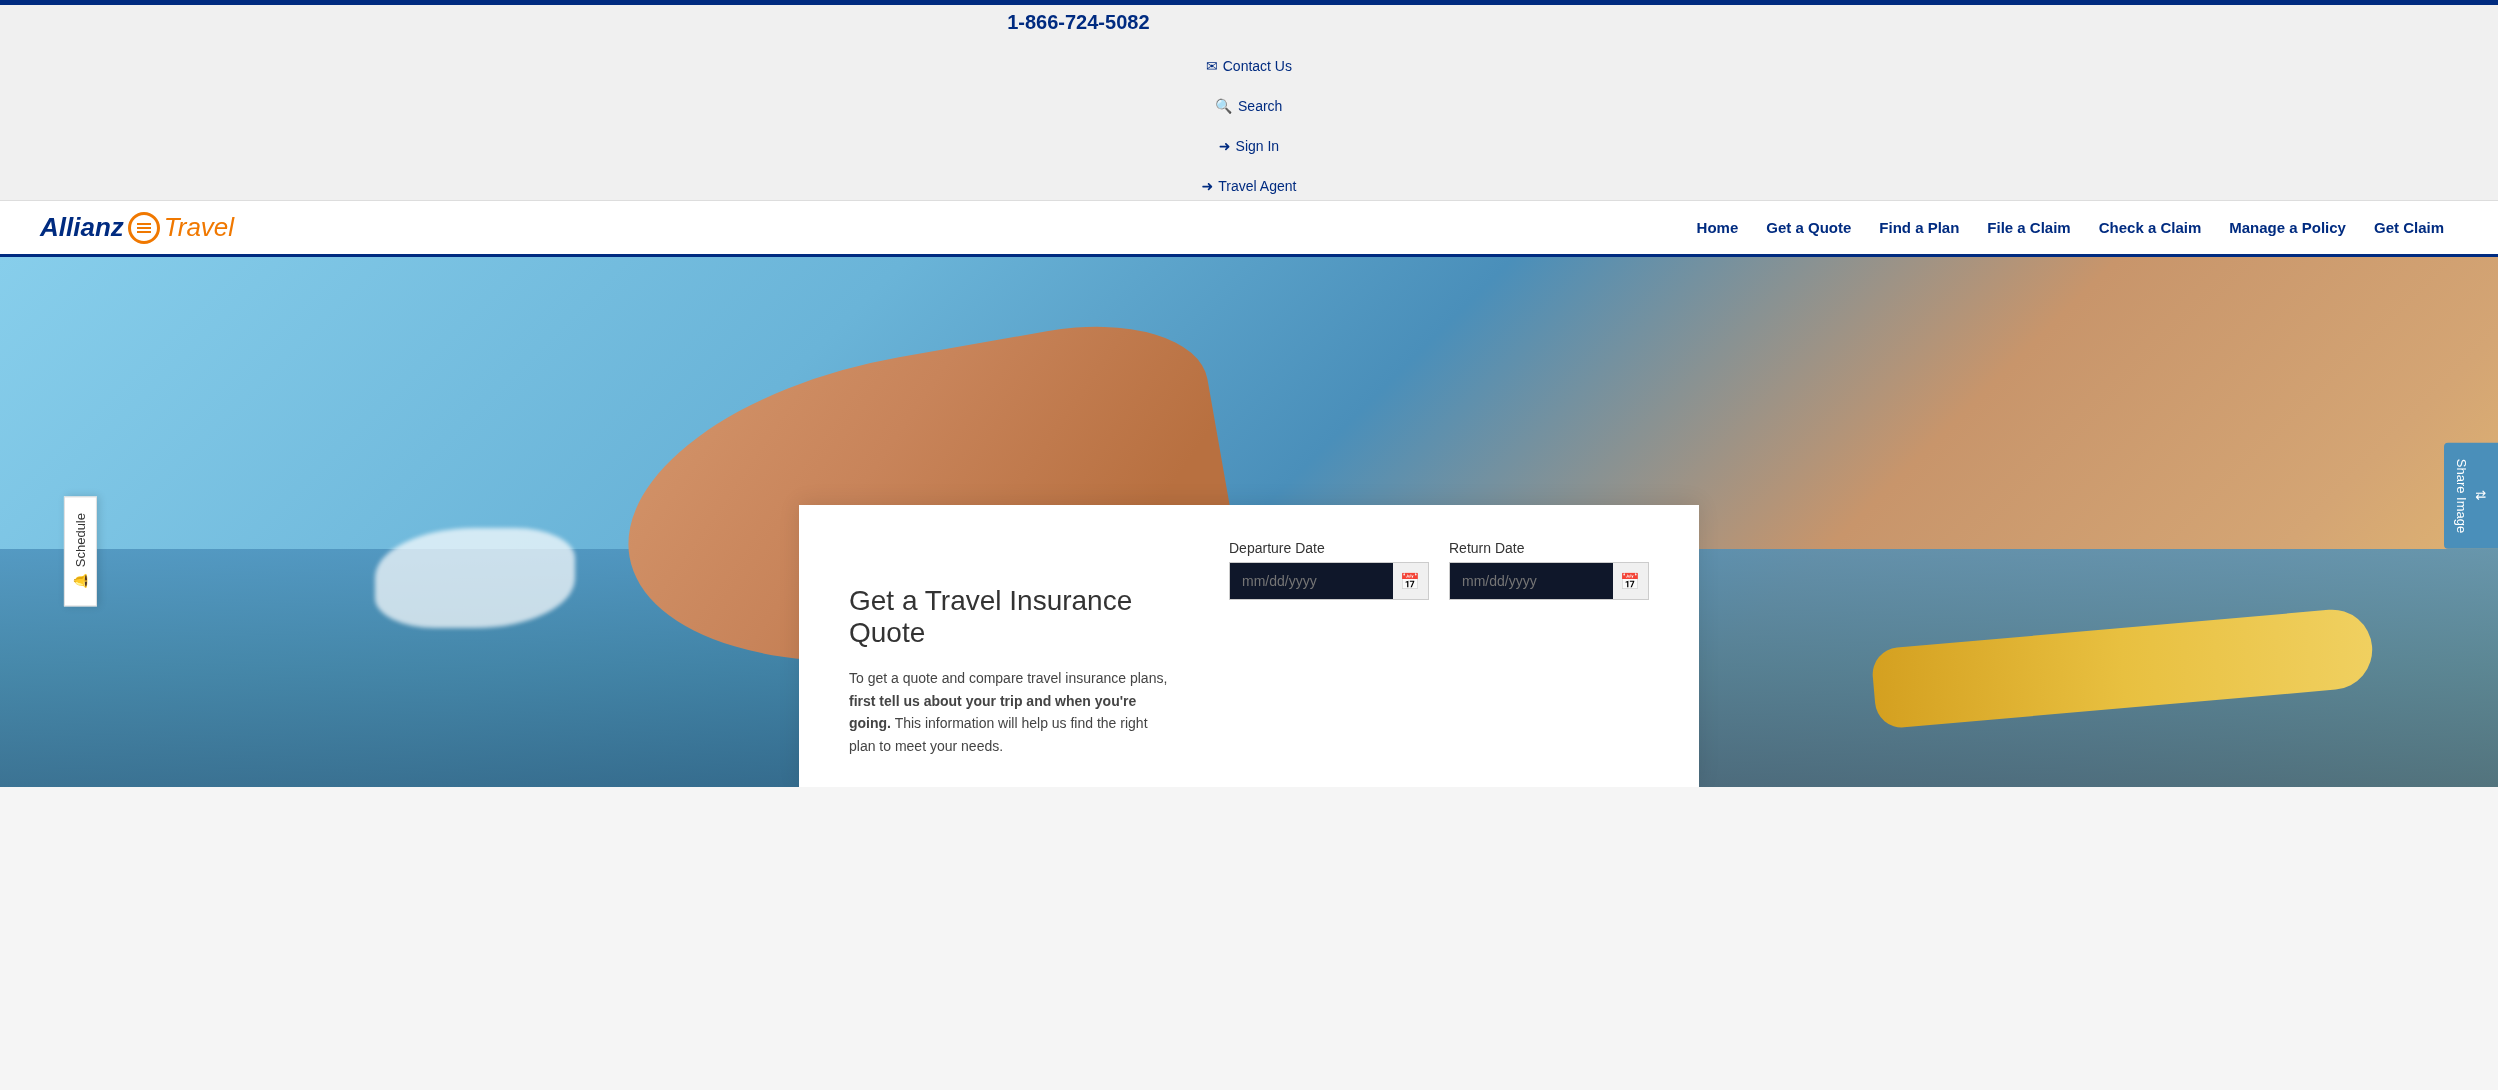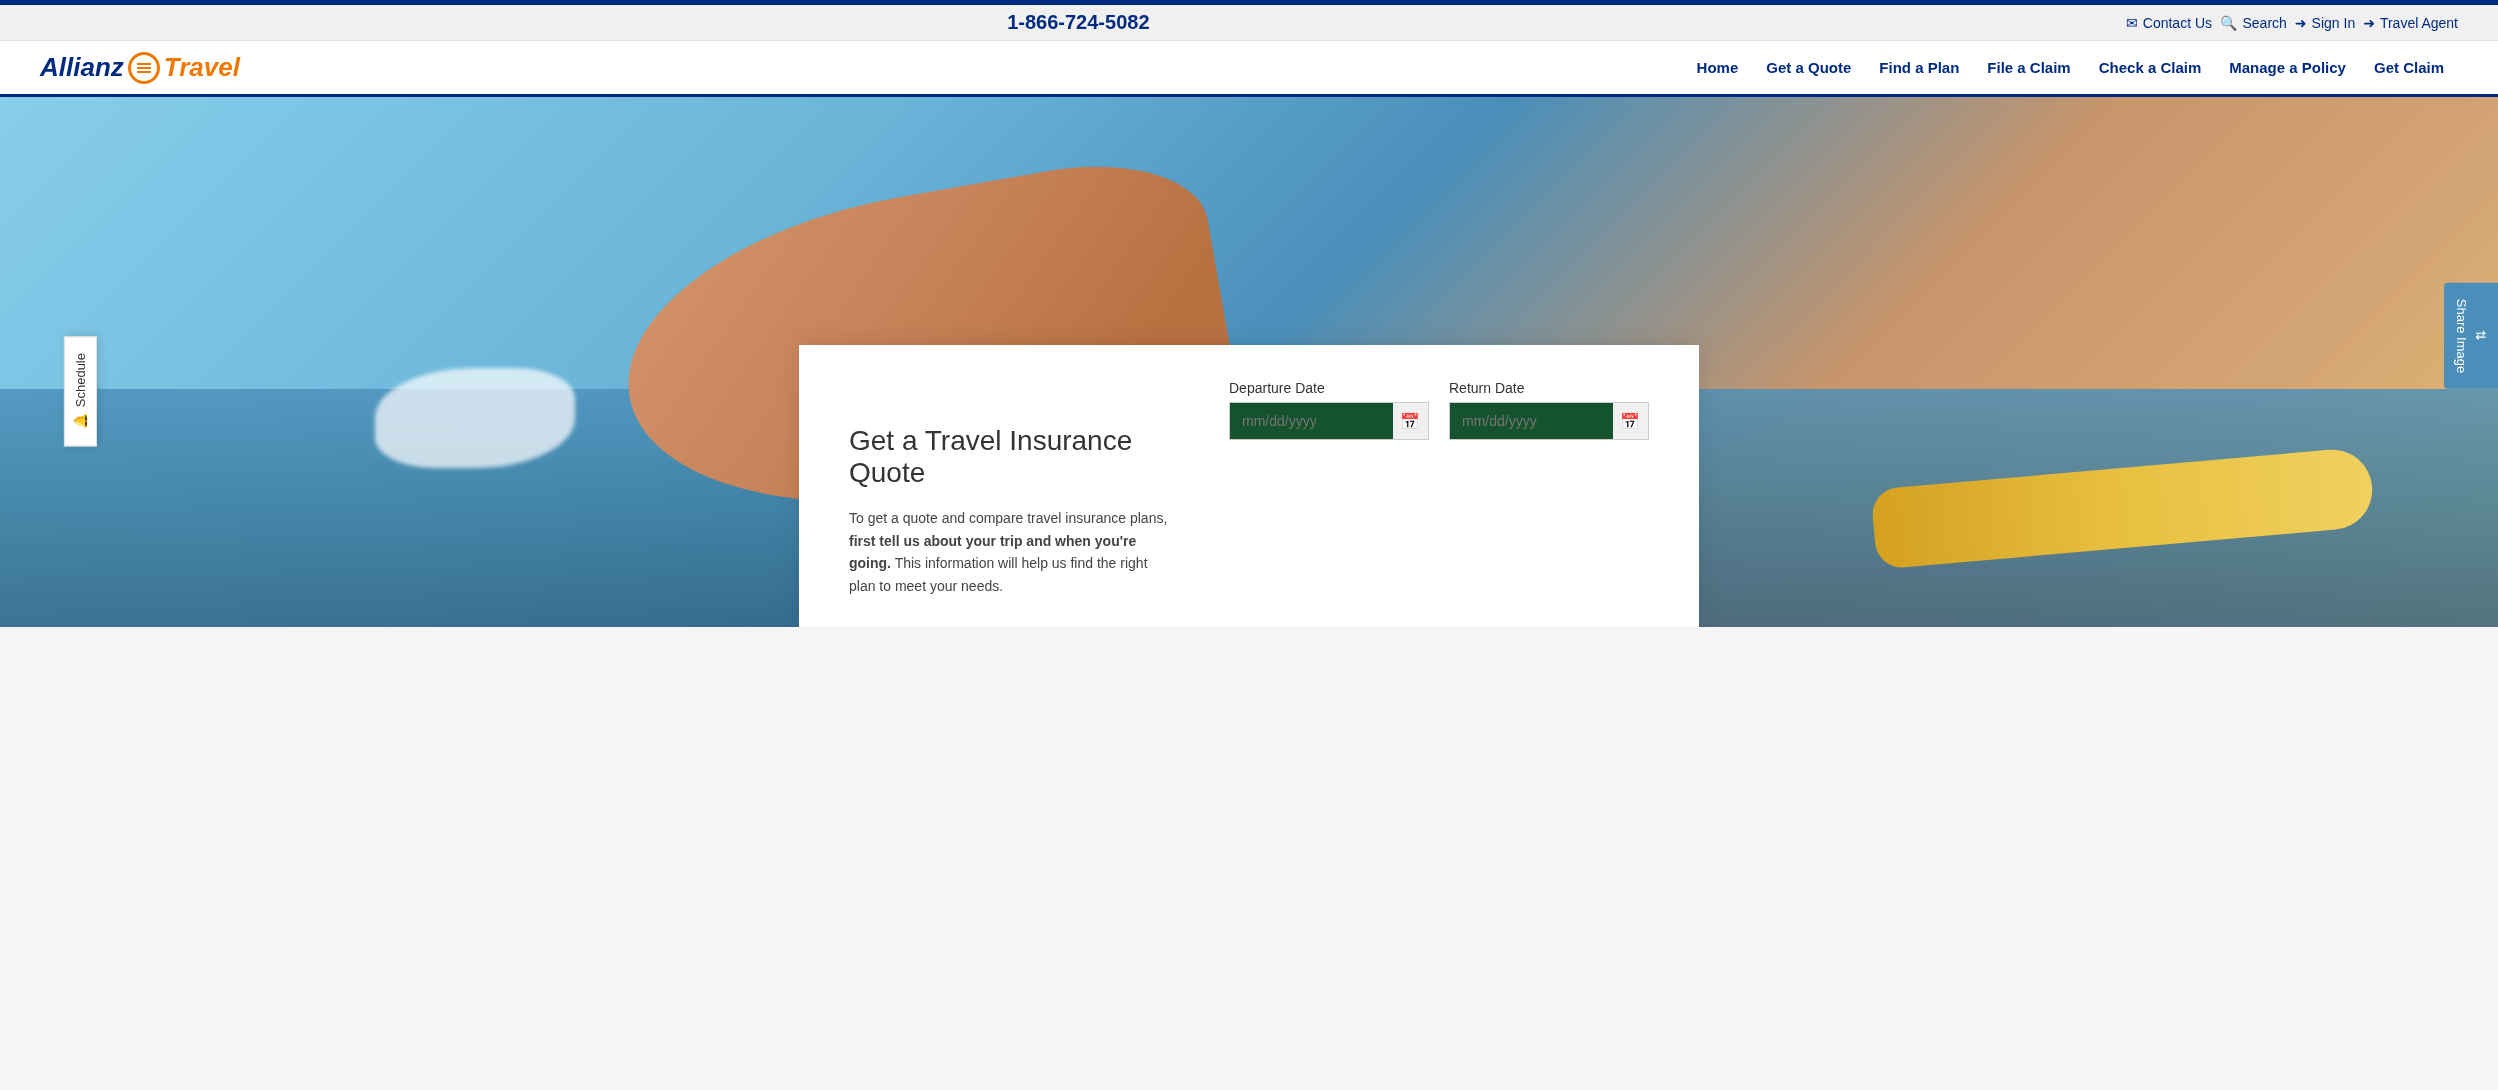--- a/index.html
+++ b/index.html
@@ -6,21 +6,22 @@
     body { font-family: Arial, sans-serif; background: #f5f5f5; min-width: 1200px; }
 
     
     .top-bar {
       background: #f0f0f0;
       border-bottom: 1px solid #ddd;
       display: flex;
       justify-content: flex-end;
       align-items: center;
       padding: 6px 40px;
-      gap: 8px;
+      gap: 24px;
+      flex-direction: column;
     }
     .top-bar-phone {
       font-size: 20px;
       font-weight: 700;
       color: #002b80;
       margin-right: auto;
       margin-left: 40%;
     }
     .top-bar-link {
       display: flex;
@@ -71,21 +72,21 @@
       gap: 2px;
     }
     .logo-icon-bar {
       width: 14px;
       height: 2px;
       background: #f07800;
     }
     .logo-text-travel {
       color: #f07800;
       font-size: 26px;
-      font-weight: 700;
+      font-weight: 400;
       font-style: italic;
     }
     .nav {
       display: flex;
       align-items: center;
       gap: 0;
       flex: 1;
       justify-content: flex-end;
     }
     .nav-item {
@@ -252,21 +253,21 @@
       display: flex;
       align-items: center;
     }
     .date-input {
       width: 100%;
       padding: 10px 40px 10px 12px;
       border: 1px solid #ccc;
       font-size: 14px;
       color: #999;
       outline: none;
-      background: #14532d;
+      background: #0f172a;
     }
     .date-icon {
       position: absolute;
       right: 0;
       top: 0;
       bottom: 0;
       width: 36px;
       background: #f0f0f0;
       border: 1px solid #ccc;
       border-left: none;

